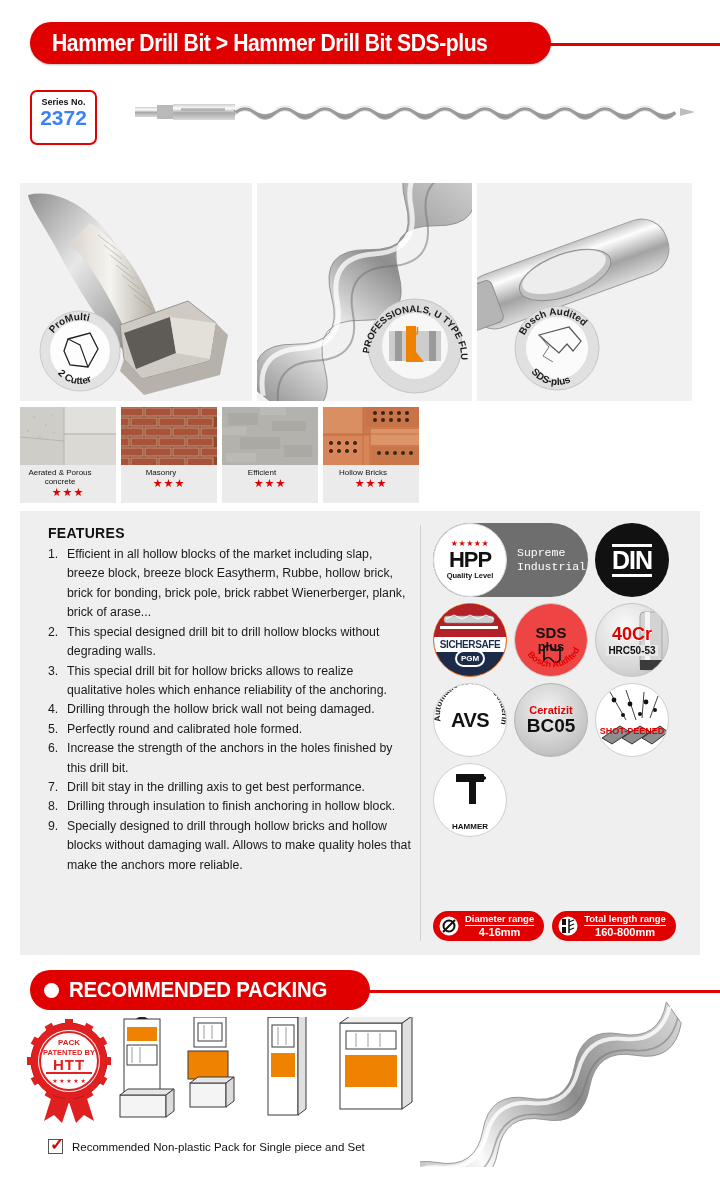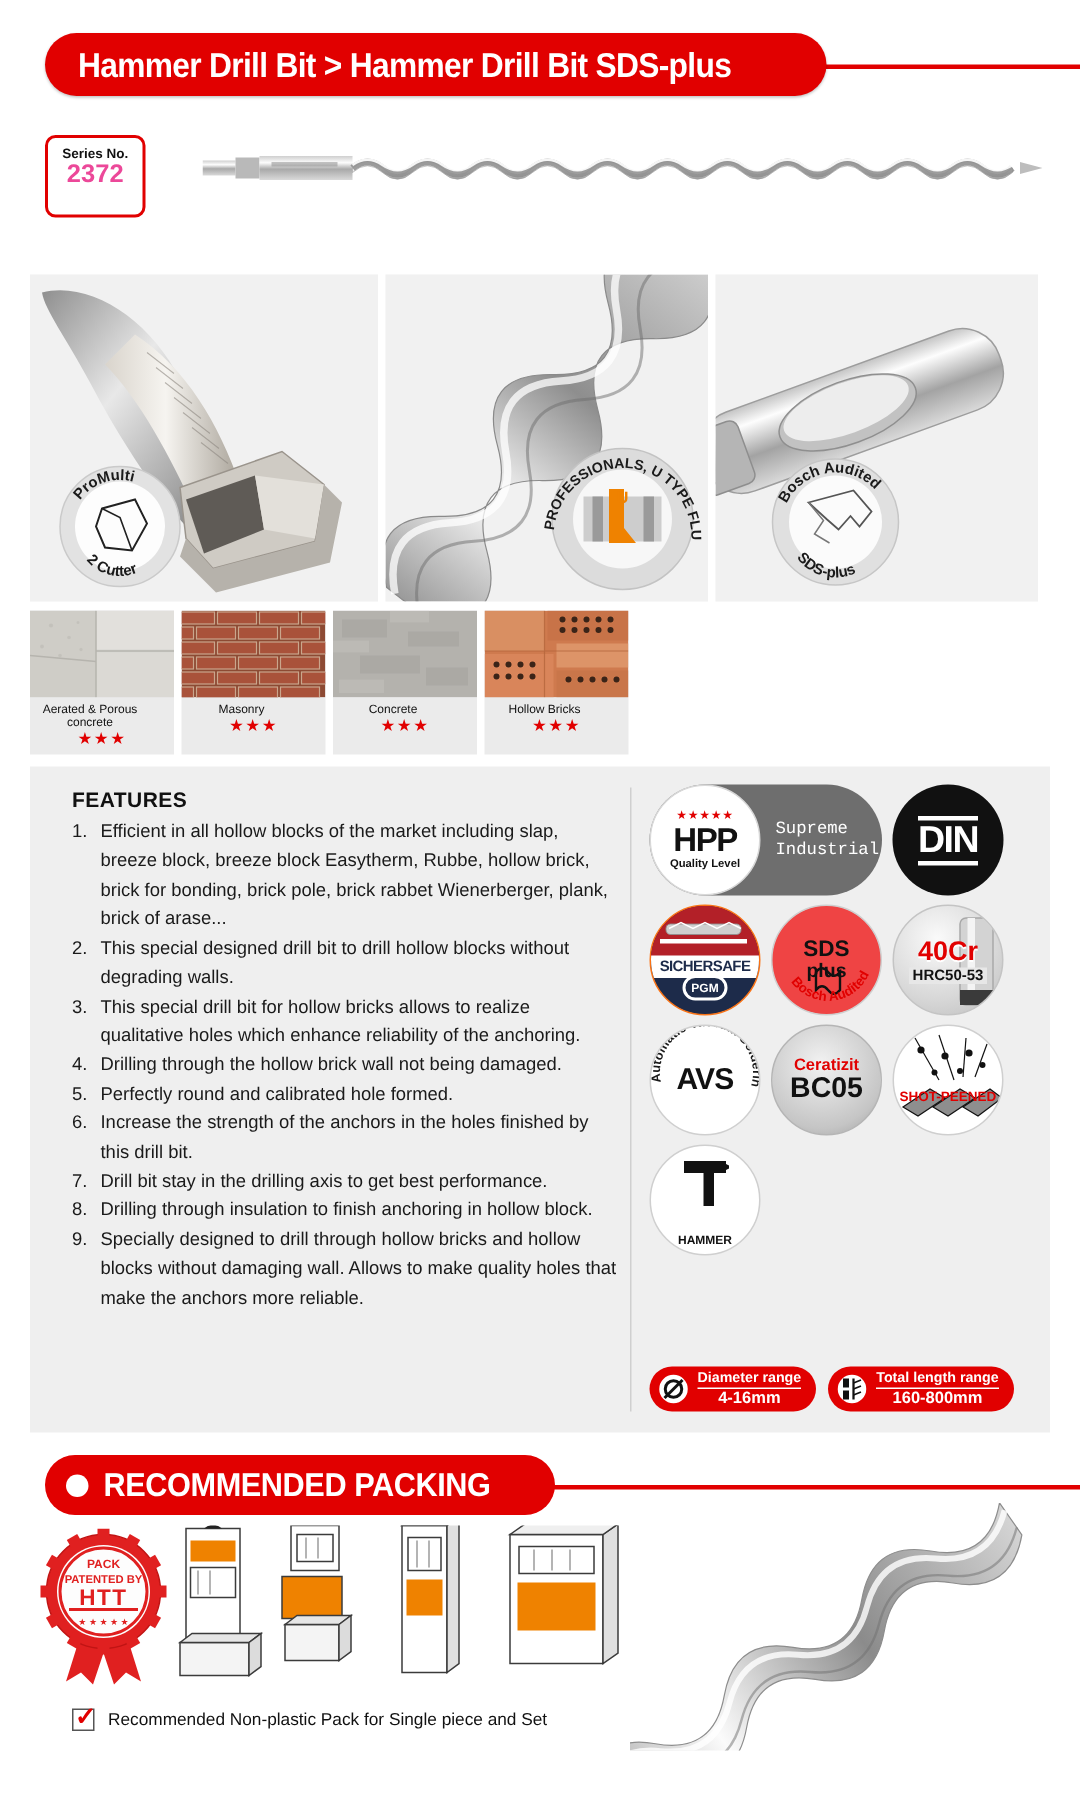--- a/index.html
+++ b/index.html
@@ -35,21 +35,21 @@
   .hero-row { position: relative; height: 105px; }
   .series-box {
     position: absolute; left: 30px; top: 12px;
     width: 67px; height: 55px;
     border: 2px solid #e10000; border-radius: 7px;
     background: #fff; text-align: center;
     padding-top: 5px;
   }
   .series-label { font-size: 9px; font-weight: bold; color: #111;
     font-family: "Liberation Sans Narrow","Liberation Sans",sans-serif; }
-  .series-num { font-size: 17px; font-weight: bold; color: #ec4899; line-height: 1.05;
+  .series-num { font-size: 21px; font-weight: bold; color: #3b82f6; line-height: 1.05;
     font-family: "Liberation Sans Narrow","Liberation Sans",sans-serif; }
 
   .hero-bit { position: absolute; left: 135px; top: 18px; width: 560px; height: 32px; }
 
   
   .img-row { display: flex; gap: 5px; padding: 0 20px; height: 218px; }
   .img-card { position: relative; background: #f0f0f0; overflow: hidden; }
   .img-card.a { width: 232px; }
   .img-card.b { width: 215px; }
   .img-card.c { width: 215px; }
@@ -430,21 +430,21 @@
           <rect x="18" y="30" width="40" height="12"></rect>
             <rect x="62" y="38" width="28" height="12"></rect>
         </g>
         <g fill="#c2c0bb" opacity=".6">
           <rect x="0" y="20" width="24" height="8"></rect>
             <rect x="38" y="0" width="26" height="8"></rect>
           <rect x="4" y="46" width="30" height="9"></rect>
         </g>
       </svg>
     </div>
-    <div class="mat-name">Concrete</div>
+    <div class="mat-name">Efficient</div>
     <div class="mat-stars">★★★</div>
   </div>
   <div class="mat-card">
     <div class="mat-img">
       <svg width="96" height="58" viewBox="0 0 96 58">
         <rect width="96" height="58" fill="#cf7a4e"></rect>
         <rect x="0" y="0" width="40" height="27" fill="#d98f62"></rect>
         <rect x="42" y="0" width="54" height="20" fill="#c87348"></rect>
         <rect x="0" y="29" width="46" height="29" fill="#d9855a"></rect>
         <rect x="48" y="22" width="48" height="16" fill="#dd9468"></rect>

